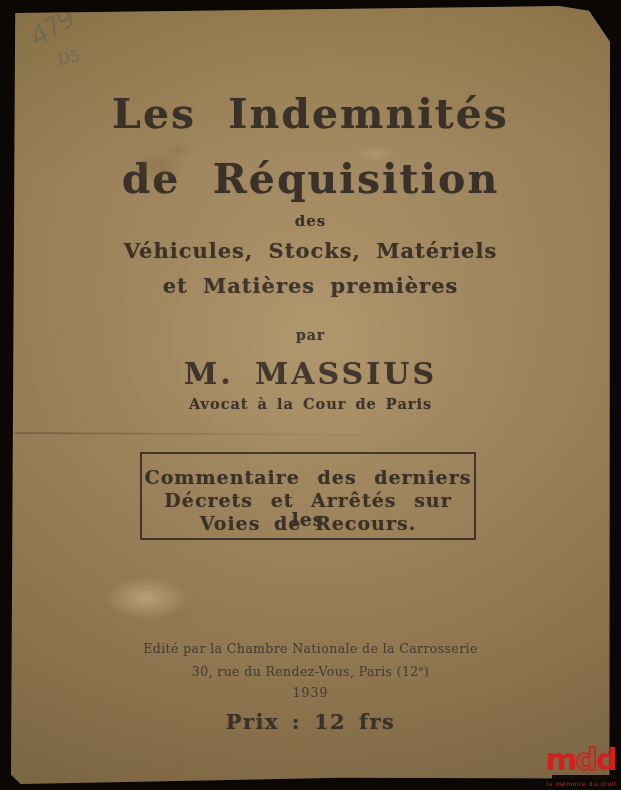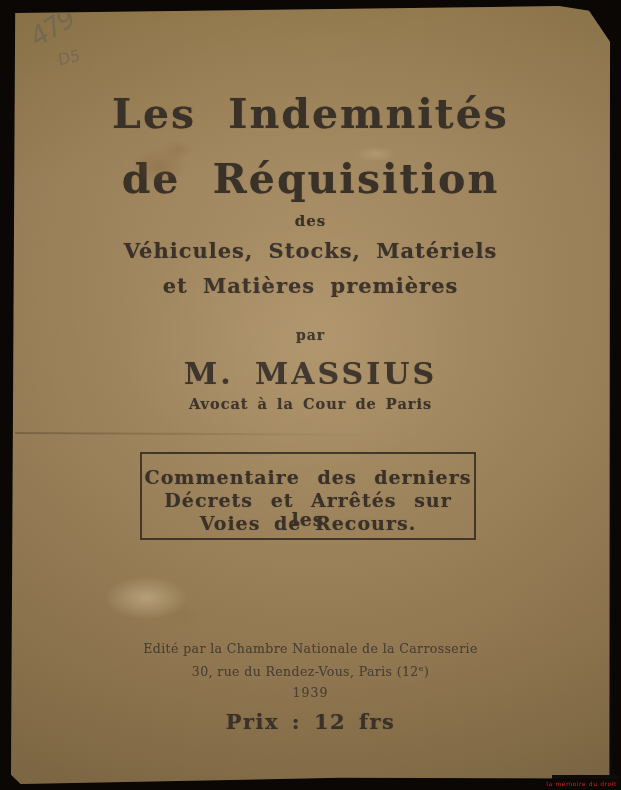--- a/index.html
+++ b/index.html
@@ -119,15 +119,16 @@
   <div class="line ink-light imp i1">Edité par la Chambre Nationale de la Carrosserie</div>
   <div class="line ink-light imp i2"><span>30, rue du Rendez-Vous, Paris (12</span><sup>e</sup><span>)</span></div>
   <div class="line ink-light imp i3">1939</div>
   <div class="line ink price">Prix : 12 frs</div>
 
   <div class="stains"></div>
   <div class="crease"></div>
 </div>
 
 <div class="watermark">
+  <div class="wm-letters"><span>m</span><span class="outline">d</span><span>d</span></div>
   <div class="wm-bar"></div>
   <div class="wm-tagline">la mémoire du droit</div>
 </div>
 
 </body></html>

